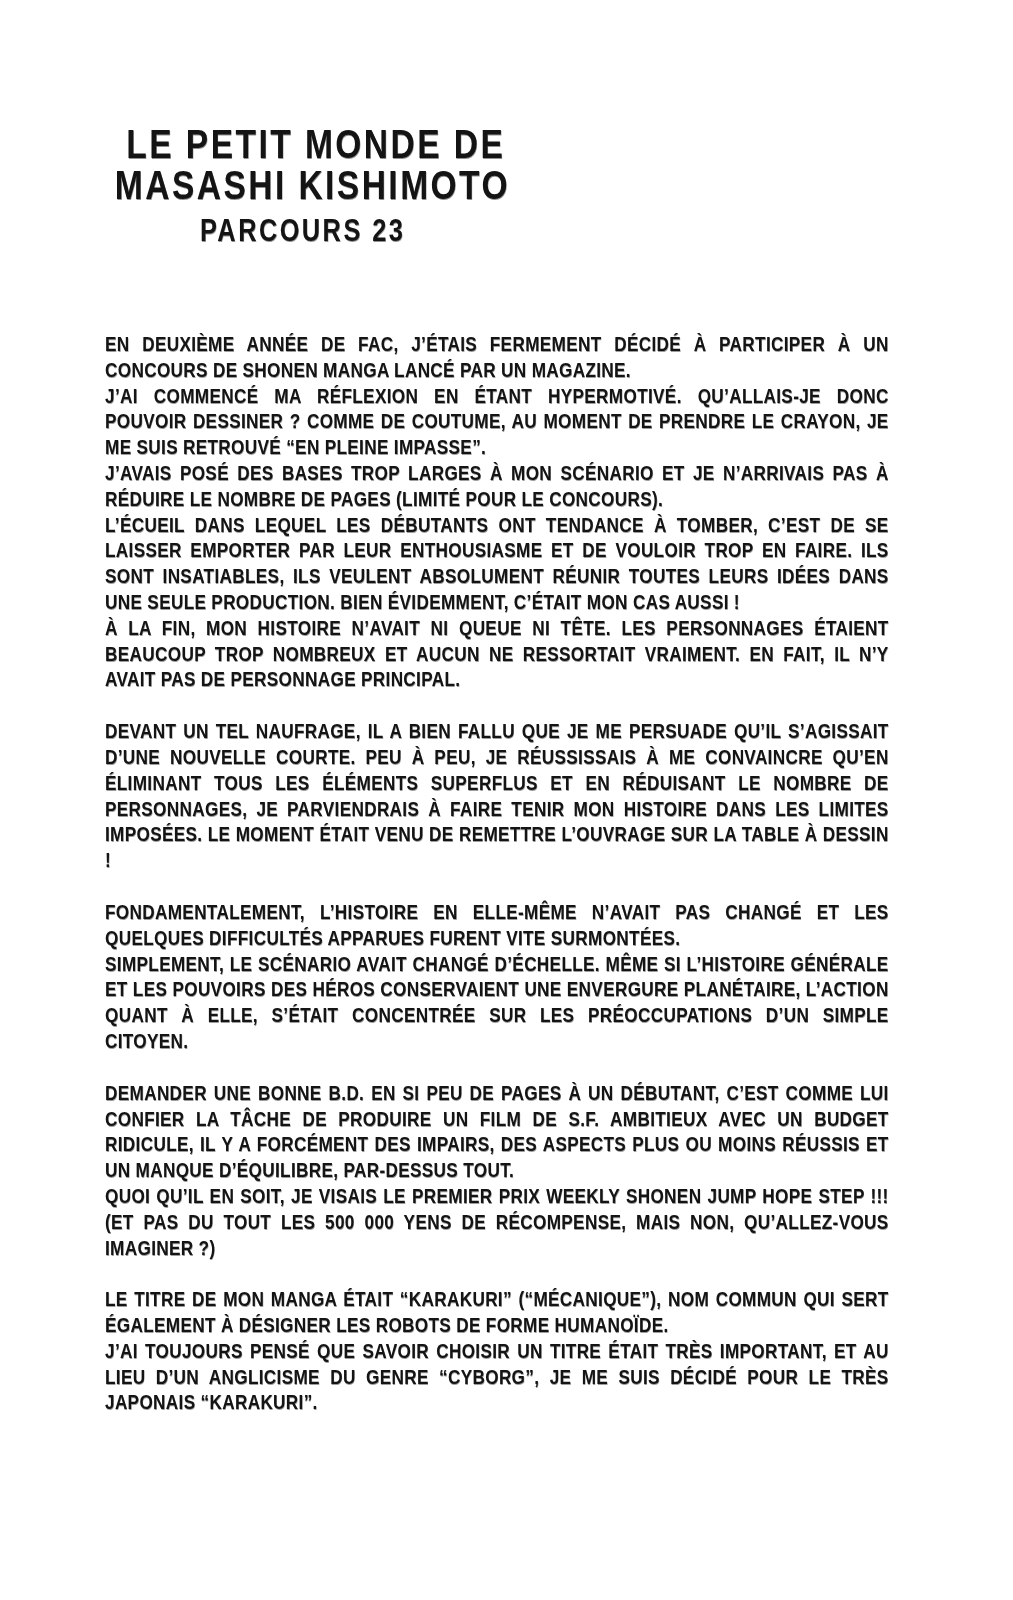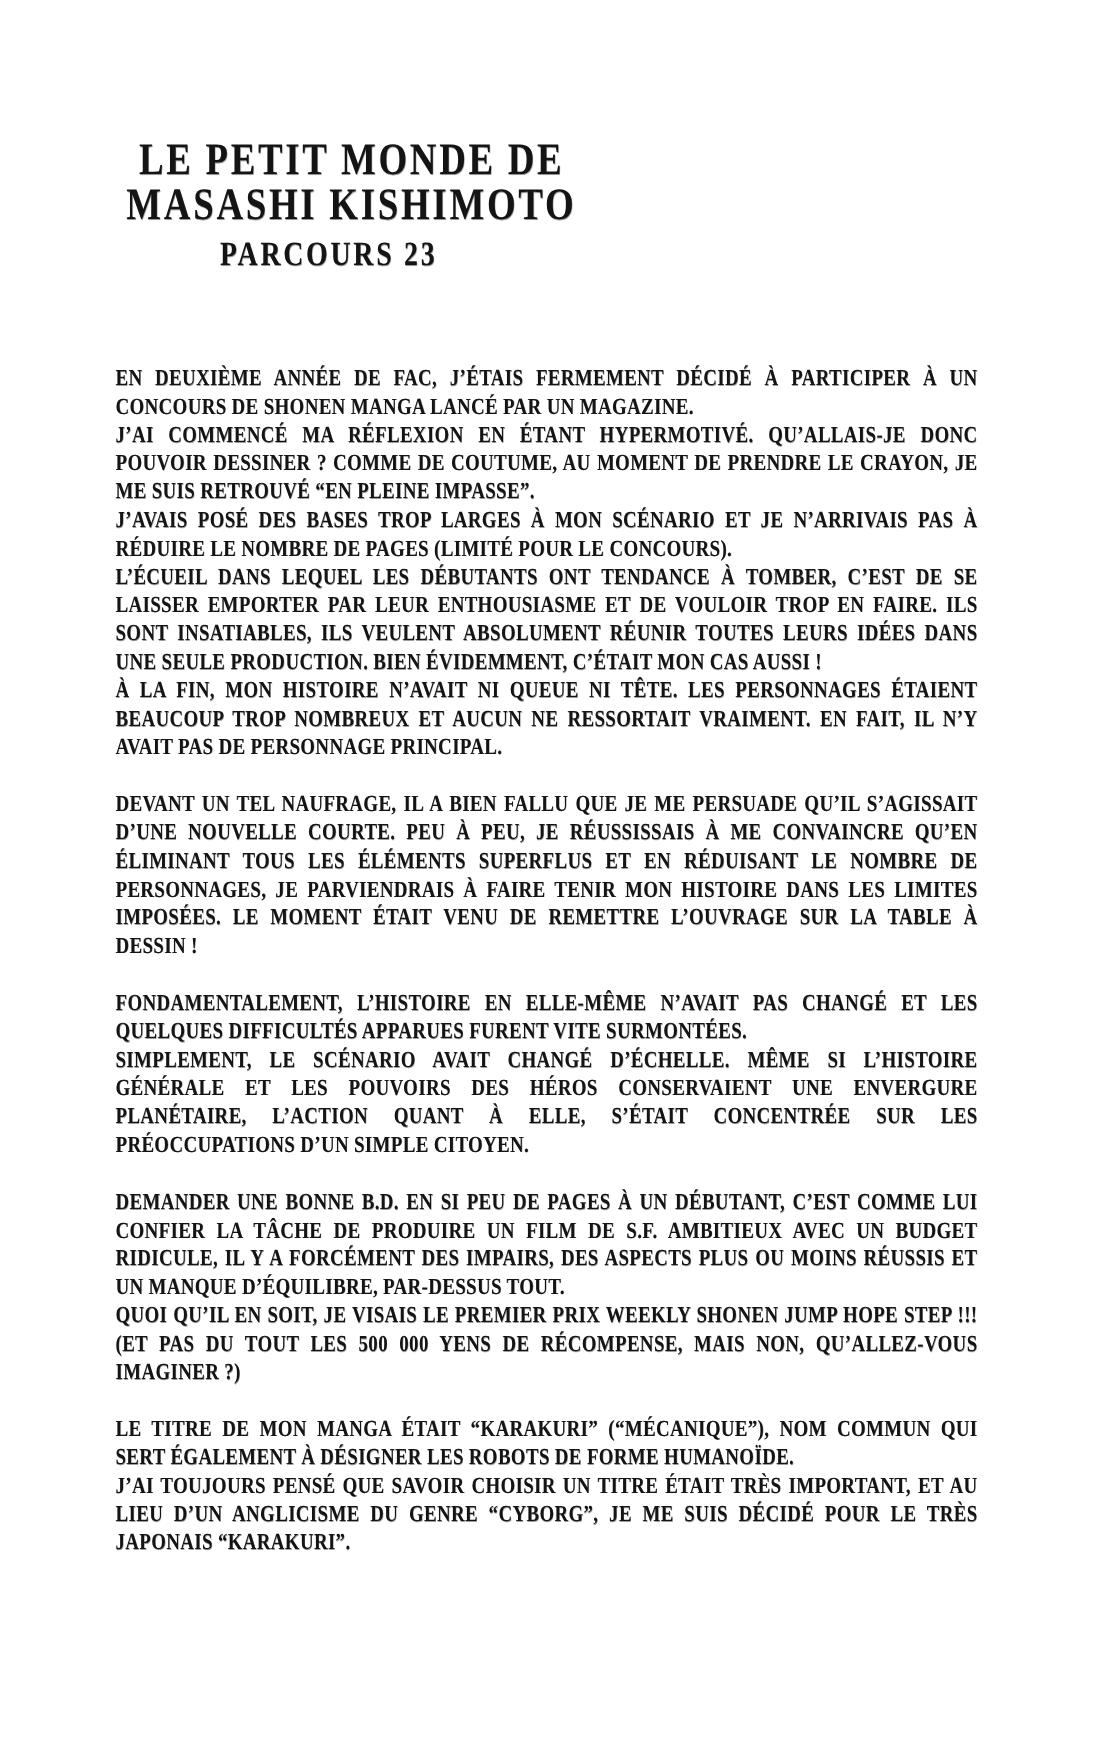--- a/index.html
+++ b/index.html
@@ -7,21 +7,21 @@
   html, body {
     background: #ffffff;
   }
 
   .page {
     position: relative;
     width: 1013px;
     height: 1600px;
     background: #ffffff;
     overflow: hidden;
-    font-family: Liberation Serif, serif;
+    font-family: Liberation Sans, sans-serif;
   }
 
   
   .content {
     position: absolute;
     left: 105px;
     top: 124px;
     width: 958px;
     transform: scaleX(0.818);
     transform-origin: top left;

